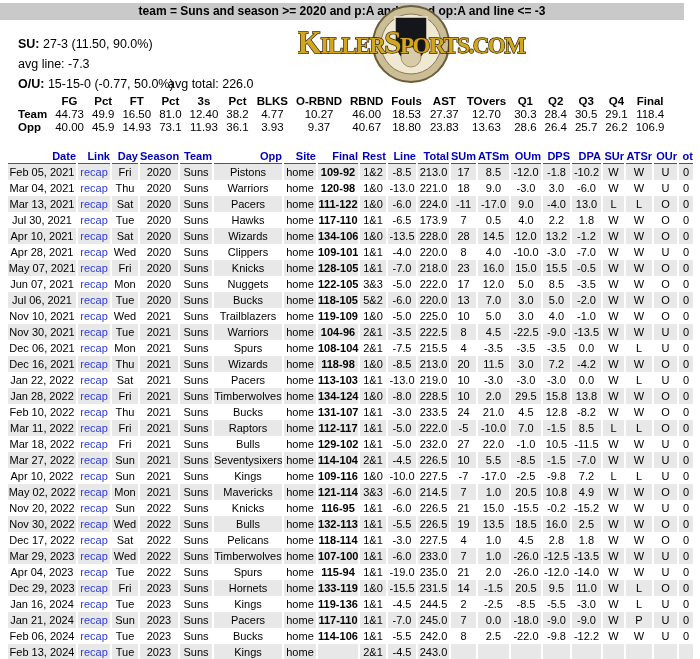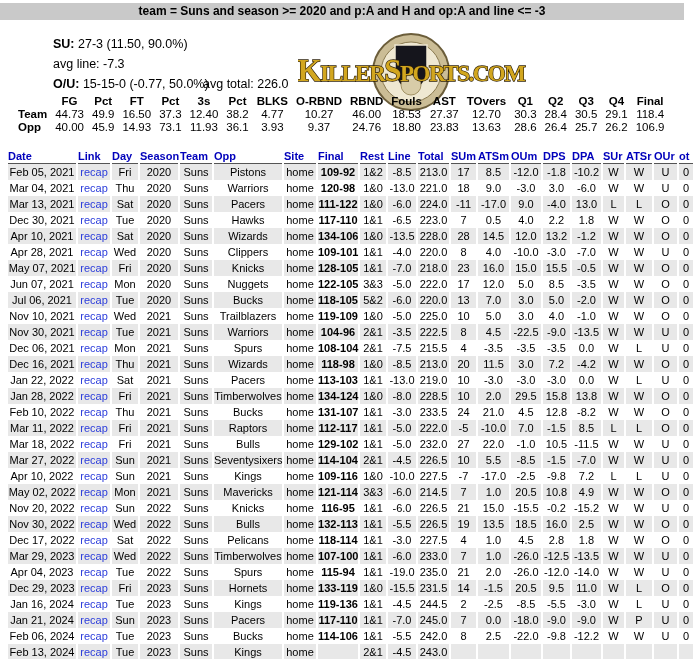--- a/index.html
+++ b/index.html
@@ -7,39 +7,39 @@
     width:700px; height:659px; position:relative; overflow:hidden;
     background:#ffffff; color:#000;
     font-family:"Liberation Sans", sans-serif;
   }
   .query-bar {
     position:absolute; top:3px; left:0; width:684px; height:17px;
     background:#c9c9c9; font-weight:bold; font-size:12px;
     text-align:center; line-height:17px; white-space:nowrap;
   }
   .summary { position:absolute; left:18px; top:34px; font-size:12.5px; }
-  .srow { display:flex; height:20px; line-height:20px; white-space:nowrap;margin-left:35px; }
+  .srow { display:flex; height:20px; line-height:20px; white-space:nowrap; }
   .srow .c1 { width:150px; }
   .lbl { font-weight:bold; }
-  .logo { position:absolute; left:298px; top:32px; width:230px; height:80px; }
+  .logo { position:absolute; left:298px; top:4px; width:230px; height:80px; }
   .stats {
     position:absolute; left:12px; top:95px;
     border-collapse:collapse; font-size:11.5px; white-space:nowrap;
   }
   .stats th { font-weight:bold; padding:0 4px 1px; text-align:center; }
   .stats td { padding:0 4px 1px; text-align:center; }
   .stats .rowlbl { font-weight:bold; text-align:left; padding-left:6px; }
   .games {
     position:absolute; left:6px; top:148px; width:688px;
     table-layout:fixed; border-collapse:separate; border-spacing:2px 0;
     font-size:11px; white-space:nowrap;
   }
   .games th {
     color:#0000bb; font-weight:bold; border-bottom:1px solid #555;
-    height:15px; padding:0; text-align:left; overflow:visible;
+    height:15px; padding:0; text-align:right; overflow:visible;
   }
   .games td { height:16px; line-height:16px; padding:0; text-align:center; overflow:visible; }
   .games tr.stripe td { background:#e8e8e8; }
   .games td.final { font-weight:bold;margin-left:40px; }
   .games a.recap { color:#2b3cdb; text-decoration:none; cursor:pointer; }
 </style>
 </head>
 <body>
 
 <div class="query-bar">team = Suns and season &gt;= 2020 and p:A and H and op:A and line &lt;= -3</div>
@@ -89,21 +89,21 @@
         <th>Q4</th>
         <th>Final</th>
       </tr>
     </thead>
   <tbody>
       <tr>
         <td class="rowlbl">Team</td>
         <td>44.73</td>
         <td>49.9</td>
         <td>16.50</td>
-        <td>37.3</td>
+        <td>81.0</td>
         <td>12.40</td>
         <td>38.2</td>
         <td>4.77</td>
         <td>10.27</td>
         <td>46.00</td>
         <td>18.53</td>
         <td>27.37</td>
         <td>12.70</td>
         <td>30.3</td>
         <td>28.4</td>
@@ -114,21 +114,21 @@
       <tr>
         <td class="rowlbl">Opp</td>
         <td>40.00</td>
         <td>45.9</td>
         <td>14.93</td>
         <td>73.1</td>
         <td>11.93</td>
         <td>36.1</td>
         <td>3.93</td>
         <td>9.37</td>
-        <td>24.76</td>
+        <td>40.67</td>
         <td>18.80</td>
         <td>23.83</td>
         <td>13.63</td>
         <td>28.6</td>
         <td>26.4</td>
         <td>25.7</td>
         <td>26.2</td>
         <td>106.9</td>
       </tr>
     </tbody>
@@ -242,31 +242,31 @@
         <td>-17.0</td>
         <td>9.0</td>
         <td>-4.0</td>
         <td>13.0</td>
         <td>L</td>
         <td>L</td>
         <td>O</td>
         <td>0</td>
       </tr>
       <tr>
-        <td>Dec 30, 2021</td>
+        <td>Jul 30, 2021</td>
         <td><a class="recap">recap</a></td>
         <td>Tue</td>
         <td>2020</td>
         <td>Suns</td>
         <td>Hawks</td>
         <td>home</td>
         <td class="final">117-110</td>
         <td>1&amp;1</td>
         <td>-6.5</td>
-        <td>223.0</td>
+        <td>173.9</td>
         <td>7</td>
         <td>0.5</td>
         <td>4.0</td>
         <td>2.2</td>
         <td>1.8</td>
         <td>W</td>
         <td>W</td>
         <td>O</td>
         <td>0</td>
       </tr>

